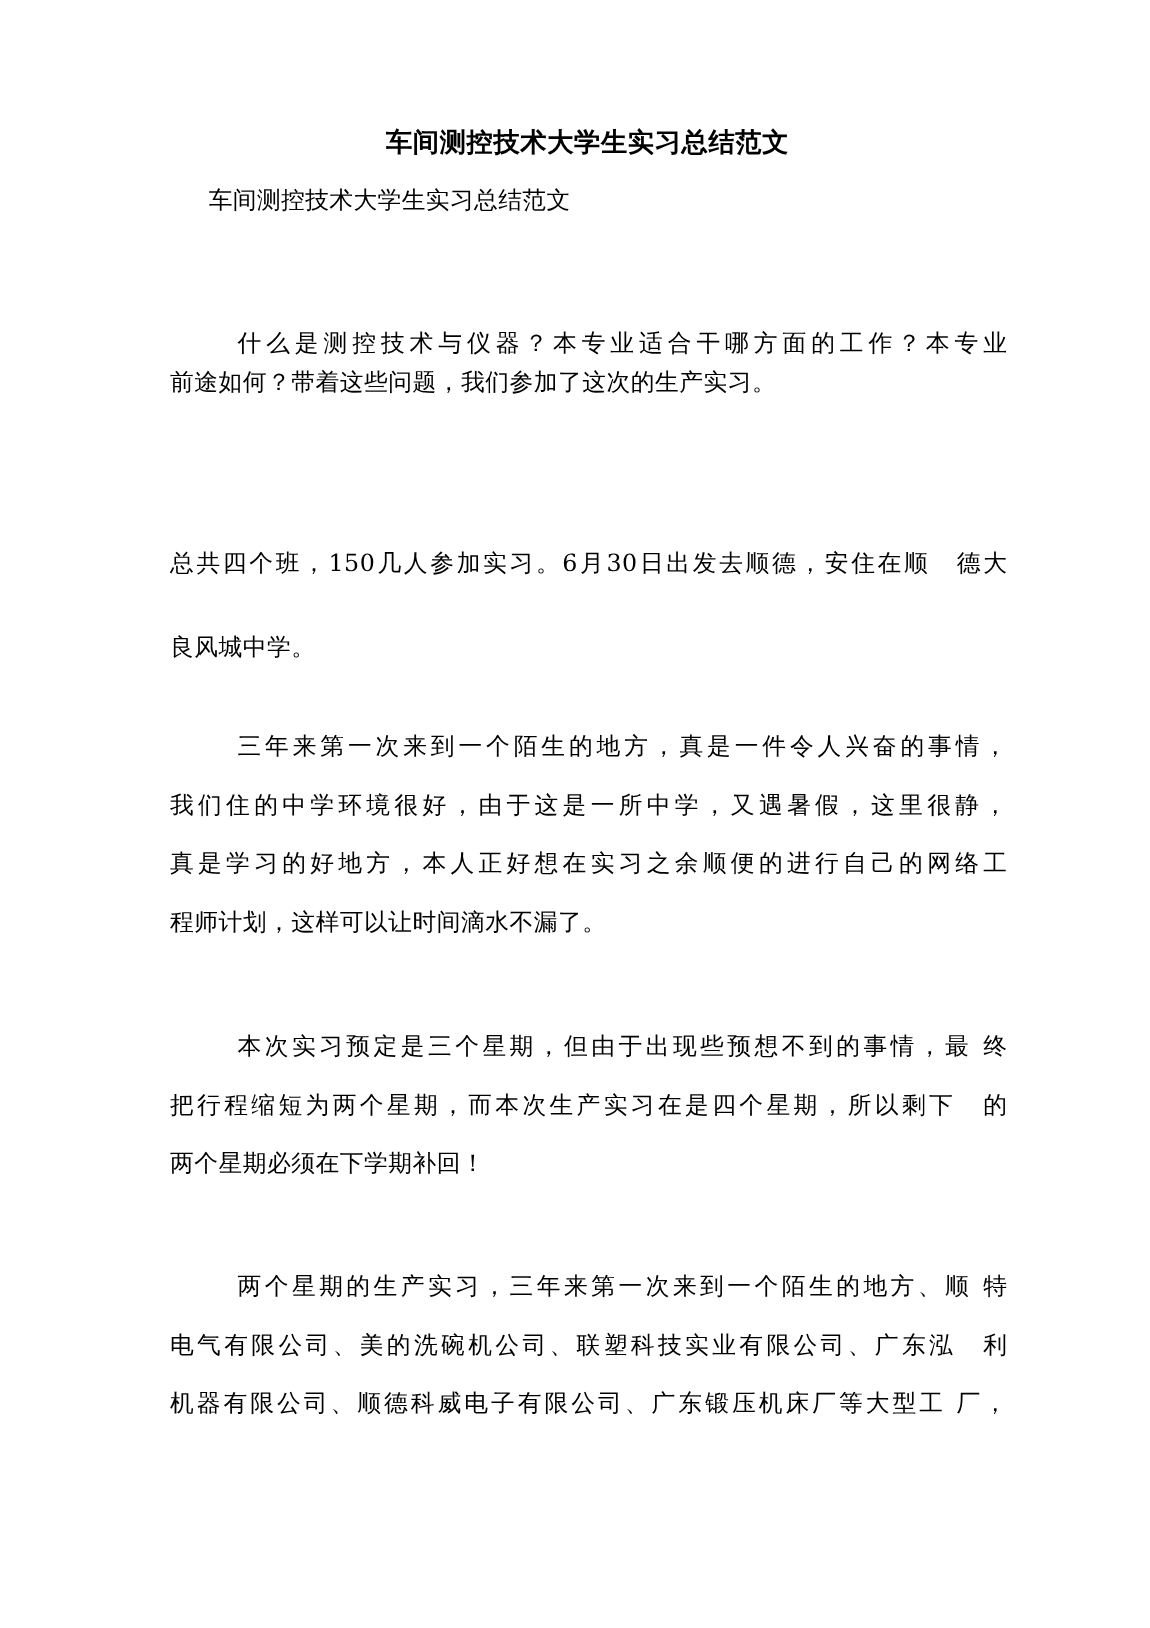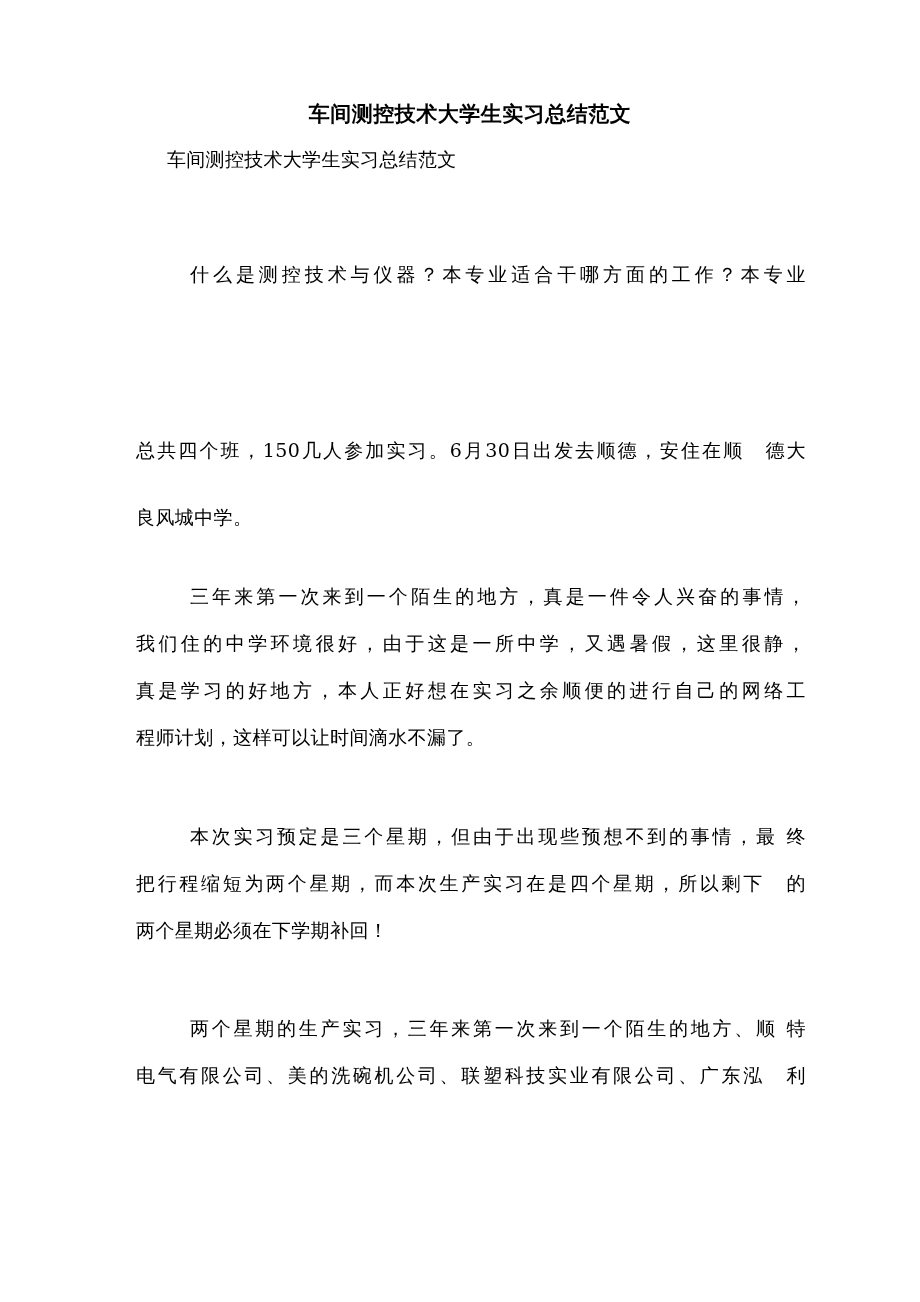--- a/index.html
+++ b/index.html
@@ -61,28 +61,30 @@
     }
   </style>
 </head>
 <body>
 
 <div class="page">
   <div class="title">车间测控技术大学生实习总结范文</div>
   <div class="subtitle">车间测控技术大学生实习总结范文</div>
 
   <div class="line indent" style="top:246px;margin-top:16px;">什么是测控技术与仪器？本专业适合干哪方面的工作？本专业</div>
+  <div class="line last" style="top:293px;">前途如何？带着这些问题，我们参加了这次的生产实习。</div>
 
   <div class="line" style="top:438px;">总共四个班，150几人参加实习。6月30日出发去顺德，安住在顺　德大</div>
   <div class="line last" style="top:505px;">良风城中学。</div>
 
   <div class="line indent" style="top:584px;">三年来第一次来到一个陌生的地方，真是一件令人兴奋的事情，</div>
   <div class="line" style="top:631px;">我们住的中学环境很好，由于这是一所中学，又遇暑假，这里很静，</div>
   <div class="line" style="top:678px;">真是学习的好地方，本人正好想在实习之余顺便的进行自己的网络工</div>
   <div class="line last" style="top:725px;">程师计划，这样可以让时间滴水不漏了。</div>
 
   <div class="line indent" style="top:824px;">本次实习预定是三个星期，但由于出现些预想不到的事情，最 终</div>
   <div class="line" style="top:871px;">把行程缩短为两个星期，而本次生产实习在是四个星期，所以剩下　的</div>
   <div class="line last" style="top:918px;">两个星期必须在下学期补回！</div>
 
   <div class="line indent" style="top:1016px;">两个星期的生产实习，三年来第一次来到一个陌生的地方、顺 特</div>
   <div class="line" style="top:1063px;">电气有限公司、美的洗碗机公司、联塑科技实业有限公司、广东泓　利</div>
+  <div class="line" style="top:1110px;">机器有限公司、顺德科威电子有限公司、广东锻压机床厂等大型工 厂，</div>
 </div>
 
 </body></html>

